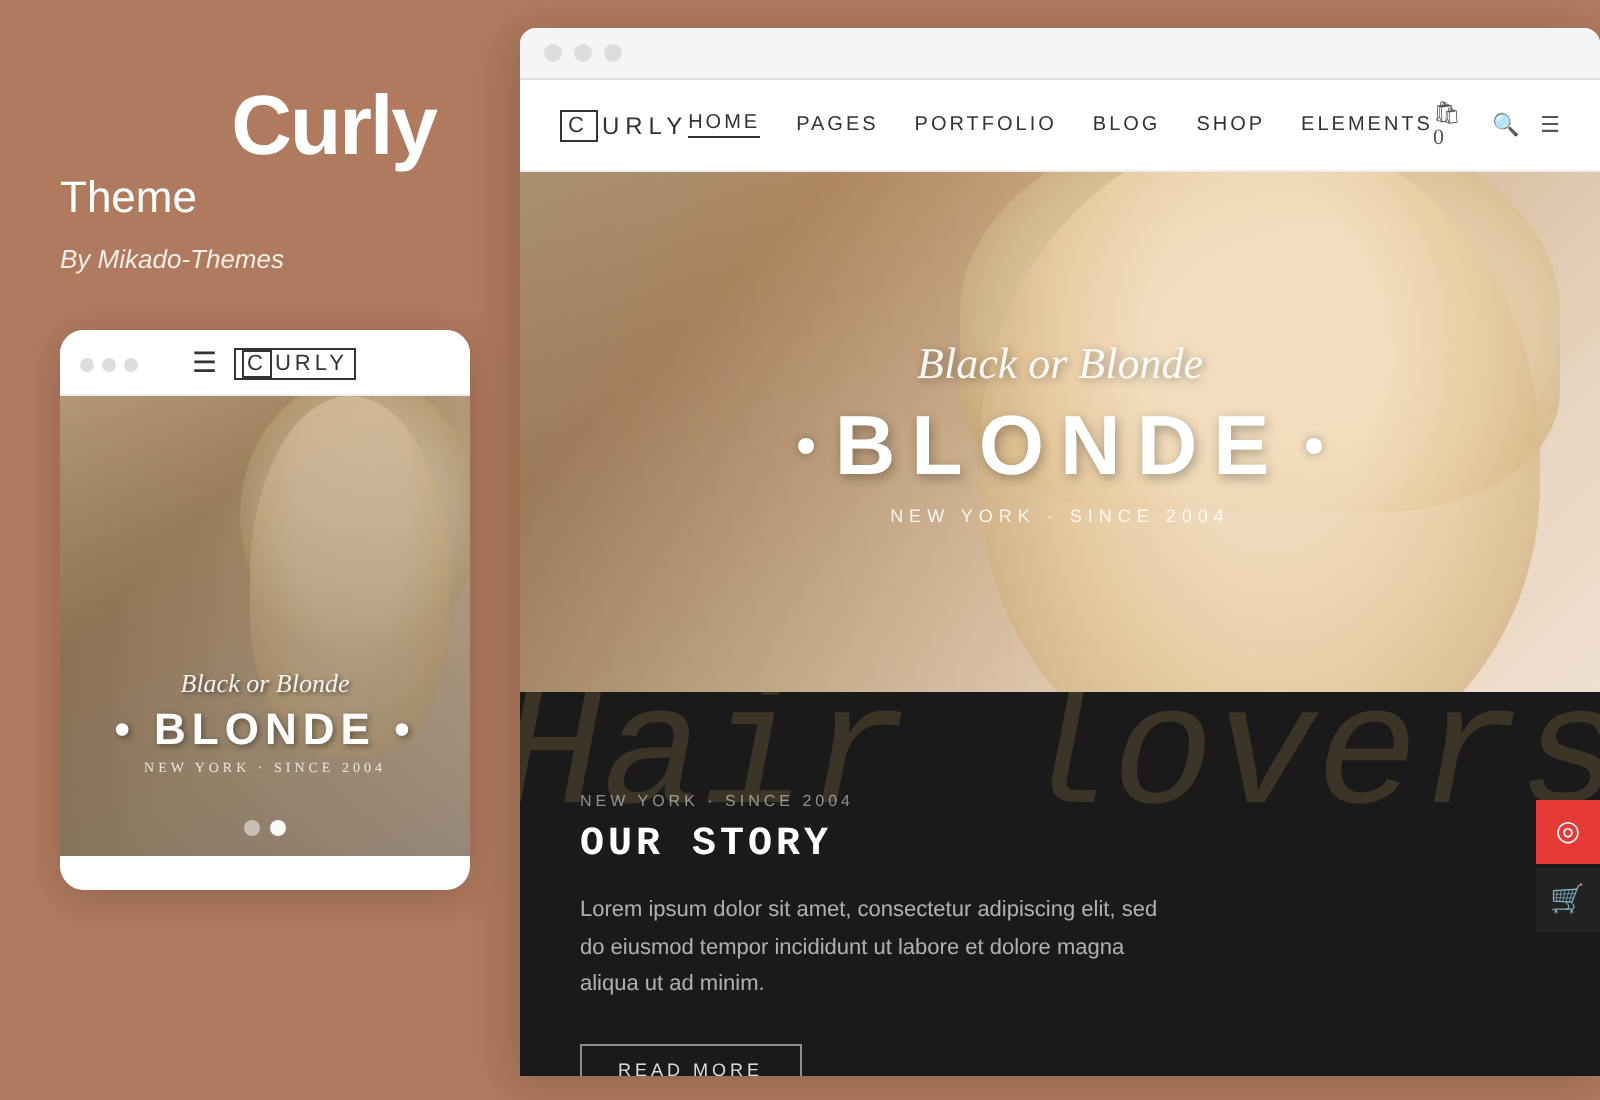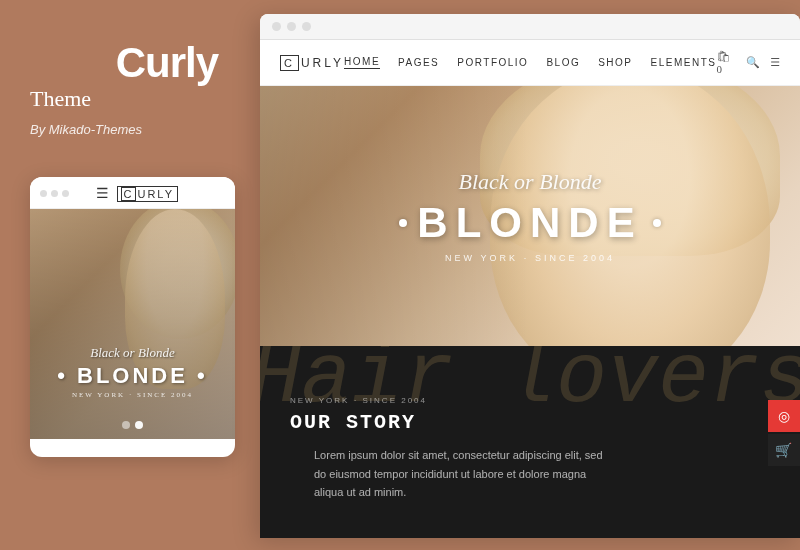--- a/index.html
+++ b/index.html
@@ -33,30 +33,30 @@
       font-family: Arial, sans-serif;
       line-height: 1.1;
       letter-spacing: -1px;
       text-align: right;
     }
 
     .brand-subtitle {
       font-size: 22px;
       font-weight: 300;
       color: #fff;
-      font-family: Liberation Serif, serif;
+      font-family: Liberation Sans, sans-serif;
       margin-bottom: 10px;
     }
 
     .brand-author {
       font-size: 13px;
       color: rgba(255,255,255,0.85);
       font-family: Arial, sans-serif;
       font-style: italic;
-      margin-bottom: 40px;
+      margin-bottom: 28px;
     }
 
     
     .mobile-preview {
       background: #fff;
       border-radius: 12px;
       width: 205px;
       height: 280px;
       overflow: hidden;
       box-shadow: 0 4px 20px rgba(0,0,0,0.18);
@@ -432,21 +432,20 @@
       margin-bottom: 12px;
     }
 
     .story-body {
       font-size: 11px;
       color: rgba(255,255,255,0.65);
       line-height: 1.7;
       font-family: Arial, sans-serif;
       max-width: 300px;
       margin-bottom: 20px;
-      margin-left: 24px;
     }
 
     .story-read-more {
       display: inline-block;
       border: 1px solid rgba(255,255,255,0.5);
       color: rgba(255,255,255,0.85);
       font-size: 9px;
       letter-spacing: 2px;
       text-transform: uppercase;
       font-family: Arial, sans-serif;
@@ -570,20 +569,21 @@
     </div>
   </div>
 
   <div class="desktop-story">
     <div class="story-script-bg">Hair lovers</div>
     <div class="story-content">
       <div class="story-right">
         <div class="story-since">NEW YORK · SINCE 2004</div>
         <div class="story-title">OUR STORY</div>
         <div class="story-body">Lorem ipsum dolor sit amet, consectetur adipiscing elit, sed do eiusmod tempor incididunt ut labore et dolore magna aliqua ut ad minim.</div>
+        <div class="story-read-more">READ MORE</div>
       </div>
     </div>
 
     <div class="floating-icons">
       <div class="float-icon red">
         <span class="float-icon-sym">◎</span>
       </div>
       <div class="float-icon dark">
         <span class="float-icon-sym">🛒</span>
       </div>

